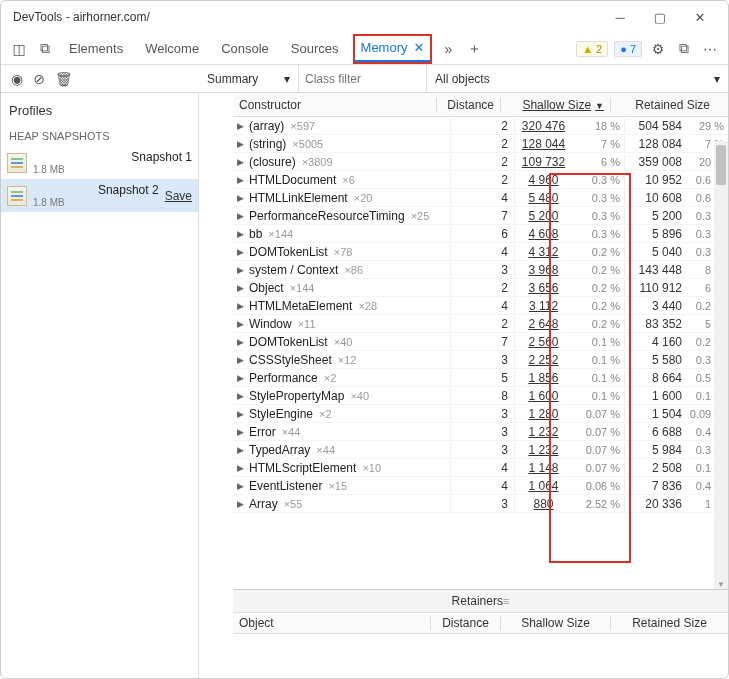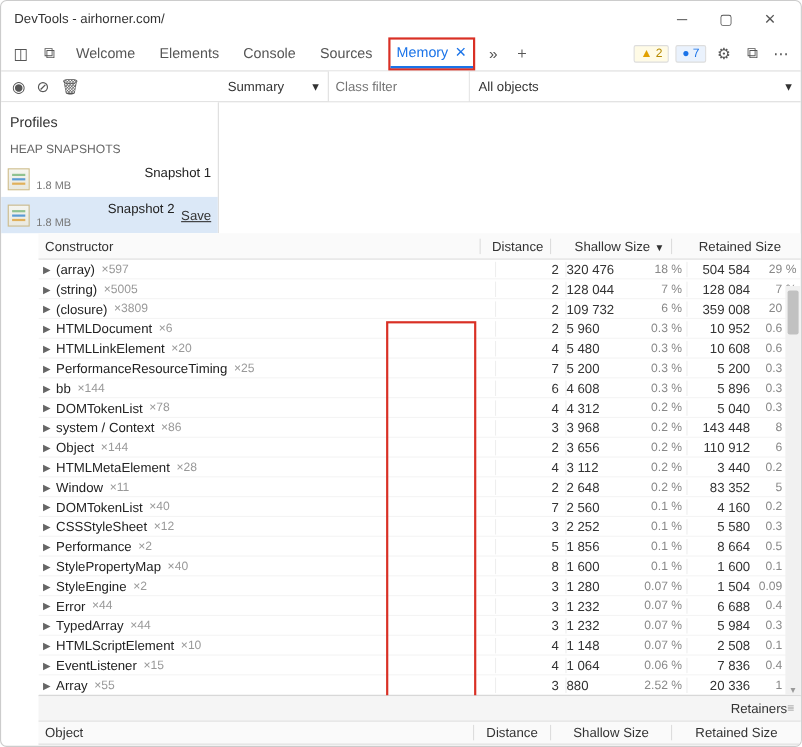--- a/index.html
+++ b/index.html
@@ -25,62 +25,62 @@
 .dot-i { color: #1a73e8; }
 
 .toolbar { display: flex; align-items: center; height: 28px; border-bottom: 1px solid #ddd; }
 .toolbar .left { width: 198px; display: flex; align-items: center; gap: 10px; padding-left: 10px; }
 .toolbar .left .tb-icon { font-size: 14px; color: #555; }
 .toolbar .summary { display: flex; align-items: center; padding: 0 8px; border-right: 1px solid #ddd; height: 100%; width: 100px; justify-content: space-between; }
 .toolbar .filter { flex: 0 0 128px; height: 100%; border-right: 1px solid #ddd; }
 .toolbar .filter input { width: 100%; height: 100%; border: none; padding: 0 6px; font-size: 12px; outline: none; }
 .toolbar .allobj { flex: 1; padding: 0 8px; display: flex; align-items: center; justify-content: space-between; gap: 16px; }
 
-.main { display: flex; height: calc(100% - 32px - 32px - 28px); flex-direction: column; }
+.main { display: flex; height: calc(100% - 32px - 32px - 28px); }
 .sidebar { width: 198px; border-right: 1px solid #ddd; background: #fff; }
 .sidebar .profiles-hdr { padding: 10px 8px 4px; font-size: 13px; color: #333; }
 .sidebar .heap-hdr { padding: 8px 8px 4px; font-size: 11px; color: #666; }
 .snap { display: flex; align-items: center; padding: 4px 6px; gap: 6px; }
 .snap.sel { background: #dbe8f7; }
 .snap .snicon { width: 20px; height: 20px; background: linear-gradient(#f5f5f0, #e9e9e0); border: 1px solid #cdbb88; position: relative; }
 .snap .snicon::after { content:""; position:absolute; left:3px; right:3px; top:4px; height:2px; background:#90c290; box-shadow:0 4px 0 #5b9bd5, 0 8px 0 #e0b05b; }
 .snap .snbody { flex: 1; }
 .snap .snname { font-size: 12px; color: #222; text-align: right; }
 .snap .snsize { font-size: 10px; color: #777; }
 .snap .save { font-size: 12px; text-decoration: underline; color: #333; }
 
 .content { flex: 1; display: flex; flex-direction: column; position: relative; margin-left: 34px; }
 .colh { display: flex; height: 24px; border-bottom: 1px solid #ddd; background: #fafafa; align-items: center; }
 .colh .c1 { flex: 1; padding-left: 6px; }
 .colh .c2 { width: 64px; text-align: right; padding-right: 6px; border-left: 1px solid #ddd; }
-.colh .c3 { width: 110px; text-align: right; padding-right: 6px; border-left: 1px solid #ddd; position: relative; }
+.colh .c3 { width: 110px; text-align: right; padding-right: 6px; border-left: 1px solid #ddd; position: relative; text-decoration: underline; }
 .colh .c4 { width: 118px; text-align: right; padding-right: 18px; border-left: 1px solid #ddd; }
 .sortdown { font-size: 9px; margin-left: 4px; }
 
 .rows { flex: 1; overflow: hidden; position: relative; }
 .row { display: flex; height: 18px; align-items: center; border-bottom: 1px solid #f4f4f4; }
 .row .r1 { flex: 1; padding-left: 4px; display: flex; align-items: center; gap: 2px; white-space: nowrap; }
 .row .r2 { width: 64px; text-align: right; padding-right: 6px; border-left: 1px solid #eee; }
-.row .r3 { width: 60px; text-align: left; padding-right: 2px; border-left: 1px solid #eee; }
+.row .r3 { width: 60px; text-align: center; padding-right: 2px; border-left: 1px solid #eee; text-decoration: underline; }
 .row .r3p { width: 50px; text-align: right; padding-right: 4px; color: #888; font-size: 11px; }
 .row .r4 { width: 60px; text-align: right; padding-right: 2px; border-left: 1px solid #eee; }
 .row .r4p { width: 44px; text-align: right; padding-right: 4px; color: #888; font-size: 11px; }
 .tri { color: #666; font-size: 9px; width: 10px; }
 .cname { color: #222; }
 .mult { color: #999; margin-left: 4px; font-size: 11px; }
 
 .highlight-box { position: absolute; border: 2px solid #d93025; pointer-events: none; }
 .hl1 { left: 316px; top: 56px; width: 82px; height: 390px; }
 
 .scrollbar { position: absolute; right: 0; top: 24px; bottom: 0; width: 14px; background: #f1f1f1; }
 .scrollbar .thumb { position: absolute; left: 2px; right: 2px; top: 4px; height: 40px; background: #c1c1c1; border-radius: 2px; }
 .scrolldown { position:absolute; bottom:0; left:0; right:0; text-align:center; font-size:9px; color:#999; }
 
 .retainers { border-top: 1px solid #ccc; }
-.ret-hdr { height: 22px; display: flex; align-items: center; padding: 0 6px; background: #f5f5f5; justify-content: flex-end; }
+.ret-hdr { height: 22px; display: flex; align-items: center; padding: 0 6px; background: #f5f5f5; justify-content: center; }
 .ret-hdr .menuicon { color: #999; font-size: 11px; }
 .ret-cols { display: flex; height: 22px; border-top: 1px solid #ddd; border-bottom: 1px solid #ddd; align-items: center; background: #fafafa; }
 .ret-cols .rc1 { flex: 1; padding-left: 6px; }
 .ret-cols .rc2 { width: 70px; text-align: center; border-left: 1px solid #ddd; }
 .ret-cols .rc3 { width: 110px; text-align: center; border-left: 1px solid #ddd; }
 .ret-cols .rc4 { width: 118px; text-align: center; border-left: 1px solid #ddd; }
 .ret-body { height: 44px; }
 </style>
 </head>
 <body>
@@ -88,22 +88,22 @@
 <div class="titlebar">
   <div class="title">DevTools - airhorner.com/</div>
   <div class="wbtn">─</div>
   <div class="wbtn">▢</div>
   <div class="wbtn">✕</div>
 </div>
 
 <div class="tabbar">
   <div class="icon">◫</div>
   <div class="icon">⧉</div>
+  <div class="tab">Elements</div>
   <div class="tab">Welcome</div>
-  <div class="tab">Elements</div>
   <div class="tab">Console</div>
   <div class="tab">Sources</div>
   <div class="memtab-wrap">
     <div class="memtab tab active">
       <span>Memory</span>
       <span class="close-x">✕</span>
     </div>
   </div>
   <div class="icon">»</div>
   <div class="icon">＋</div>
@@ -205,21 +205,21 @@
           <div class="r4">359 008</div>
           <div class="r4p">20 %</div>
         </div>
         <div class="row">
           <div class="r1">
             <span class="tri">▶</span>
             <span class="cname">HTMLDocument</span>
             <span class="mult">×6</span>
           </div>
           <div class="r2">2</div>
-          <div class="r3">5 960</div>
+          <div class="r3">4 960</div>
           <div class="r3p">0.3 %</div>
           <div class="r4">10 952</div>
           <div class="r4p">0.6 %</div>
         </div>
         <div class="row">
           <div class="r1">
             <span class="tri">▶</span>
             <span class="cname">HTMLLinkElement</span>
             <span class="mult">×20</span>
           </div>

